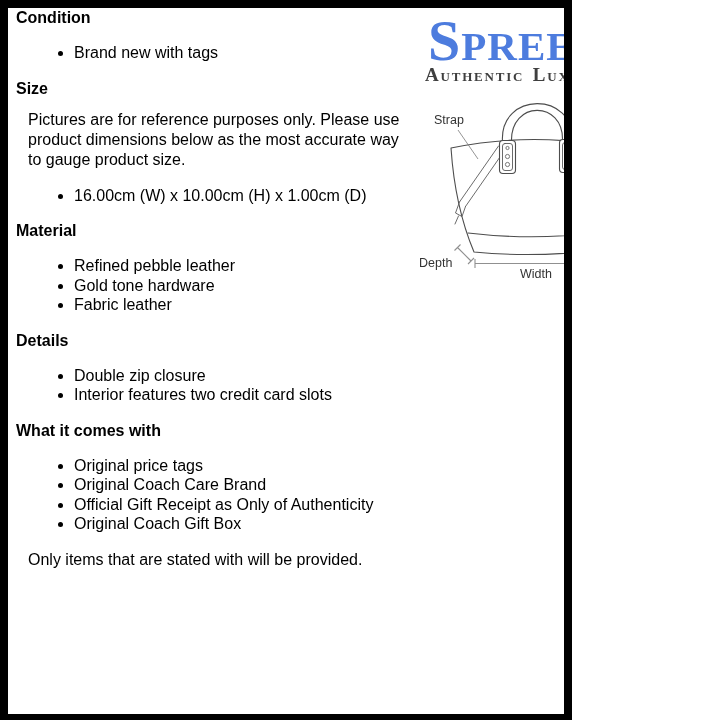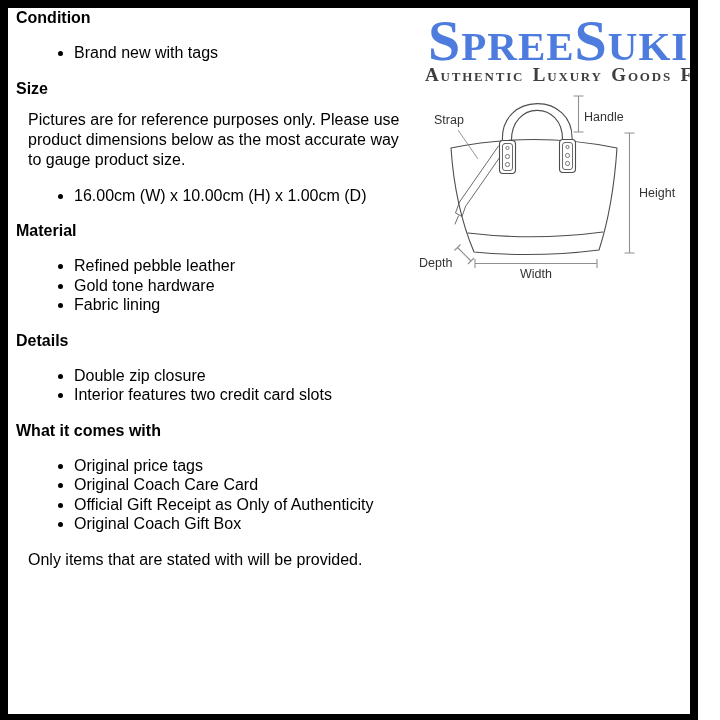--- a/index.html
+++ b/index.html
@@ -1,20 +1,20 @@
 <!DOCTYPE html>
 <html><head>
 <meta charset="utf-8">
 <style>
   html,body { margin:0; padding:0; background:#fff; }
   body { width:720px; height:720px; }
 
   .frame {
     box-sizing:border-box;
-    width:698px; height:720px;
+    width:572px; height:720px;
     border:8px solid #000;
     border-bottom-width:6px;
     background:#fff;
     position:relative;
     overflow:hidden;
   }
   .content {
     position:relative;
     width:100%; height:100%;
     overflow:hidden;
@@ -108,33 +108,33 @@
       <h3 class="m-size">Size</h3>
       <p class="m-note">Pictures are for reference purposes only. Please use product dimensions below as the most accurate way to gauge product size.</p>
       <ul class="m-ul2">
         <li>16.00cm (W) x 10.00cm (H) x 1.00cm (D)</li>
       </ul>
 
       <h3 class="m-material">Material</h3>
       <ul class="m-ul3">
         <li>Refined pebble leather</li>
         <li>Gold tone hardware</li>
-        <li>Fabric lining</li>
+        <li>Fabric leather</li>
       </ul>
 
       <h3 class="m-details">Details</h3>
       <ul class="m-ul4">
         <li>Double zip closure</li>
         <li>Interior features two credit card slots</li>
       </ul>
 
       <h3 class="m-comeswith">What it comes with</h3>
       <ul class="m-ul5">
         <li>Original price tags</li>
-        <li>Original Coach Care Card</li>
+        <li>Original Coach Care Brand</li>
         <li>Official Gift Receipt as Only of Authenticity</li>
         <li>Original Coach Gift Box</li>
       </ul>
 
       <p class="m-footer">Only items that are stated with will be provided.</p>
     </div>
 
     <div class="brand-name">SpreeSuki</div>
     <div class="brand-tagline">Authentic Luxury Goods From USA</div>
 

